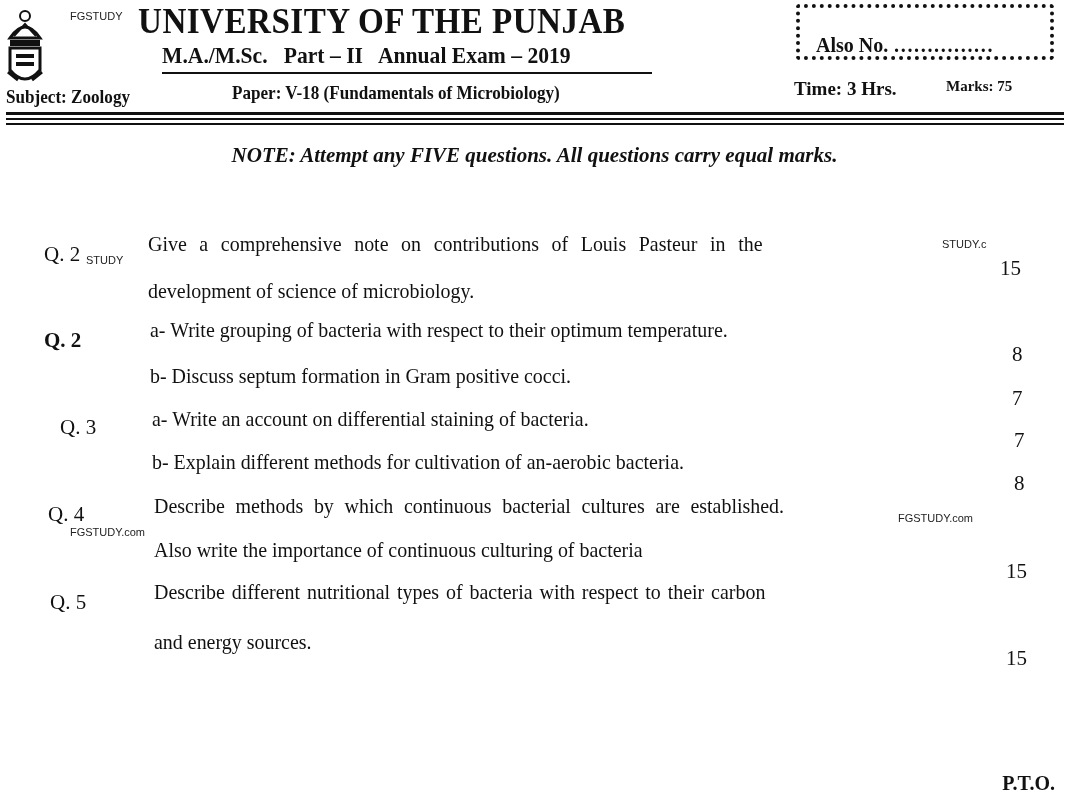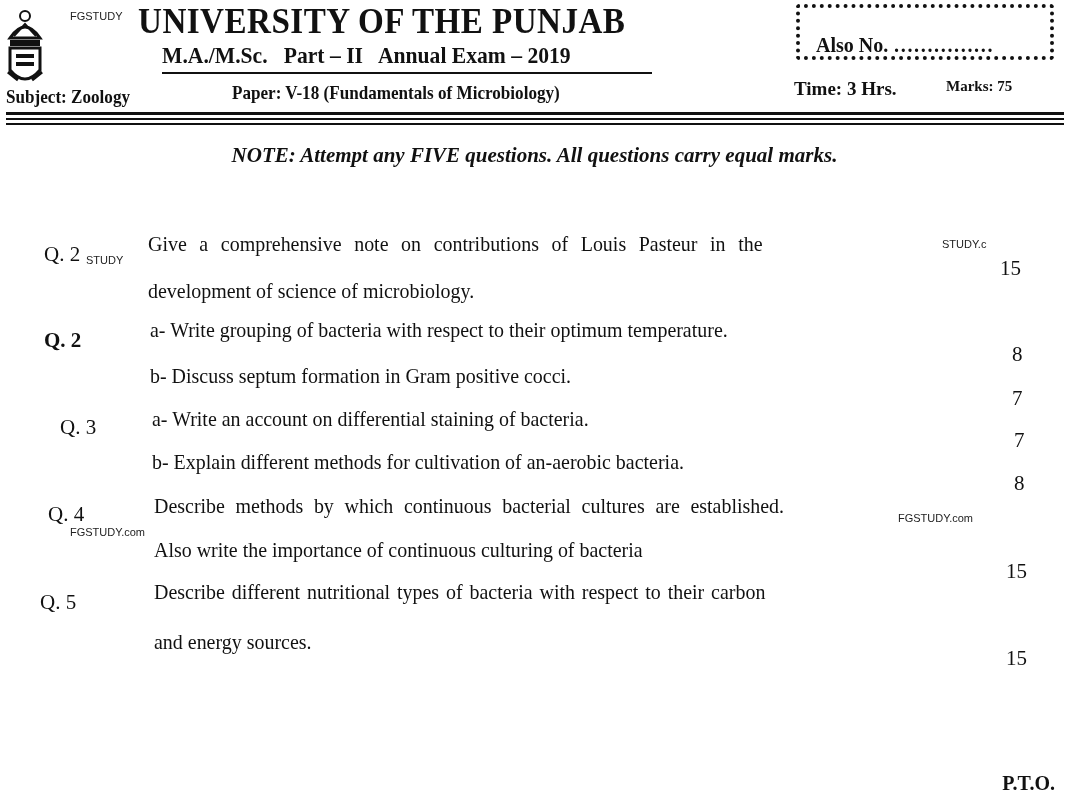--- a/index.html
+++ b/index.html
@@ -83,19 +83,19 @@
 <div>
   <span class="abs qnum" style="left:48px;top:502px;">Q. 4</span>
   <span class="abs wm-small" style="left:70px;top:526px;">FGSTUDY.com</span>
   <span class="abs qtext" style="left:154px;top:494px;word-spacing:6px;">Describe  methods  by  which  continuous  bacterial  cultures  are  established.</span>
   <span class="abs wm-small" style="left:898px;top:512px;">FGSTUDY.com</span>
   <span class="abs qtext" style="left:154px;top:538px;">Also write the importance of continuous culturing of bacteria</span>
   <span class="abs qmarks" style="left:1006px;top:531px;">15</span>
 </div>
 
 <div>
-  <span class="abs qnum" style="left:40px;top:590px;">Q. 5</span>
+  <span class="abs qnum" style="left:50px;top:590px;">Q. 5</span>
   <span class="abs qtext" style="left:154px;top:580px;word-spacing:2px;">Describe different nutritional types of bacteria with respect to their carbon</span>
   <span class="abs qtext" style="left:154px;top:630px;">and energy sources.</span>
   <span class="abs qmarks" style="left:1006px;top:618px;">15</span>
 </div>
 
 <div class="abs pto">P.T.O.</div>
 
 </body></html>

